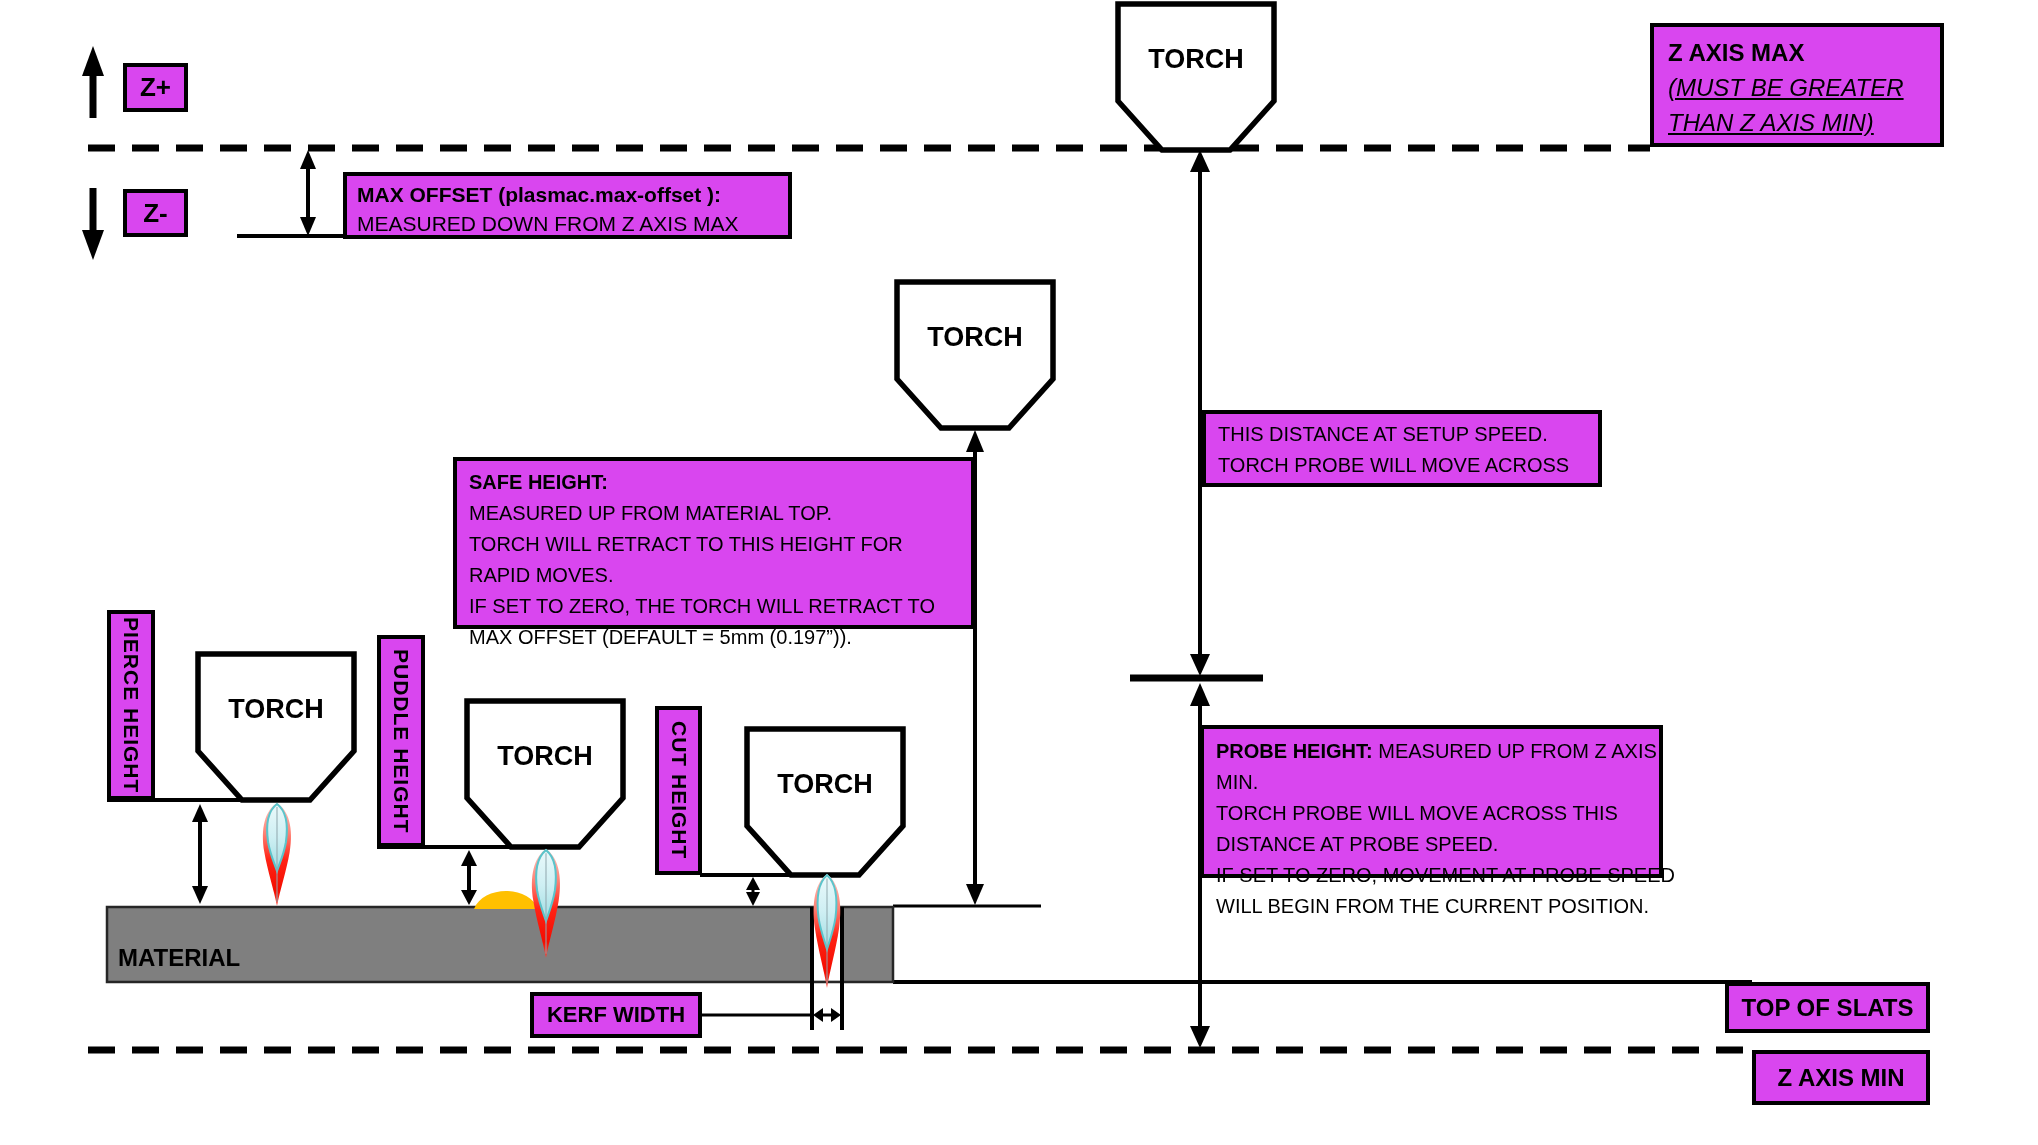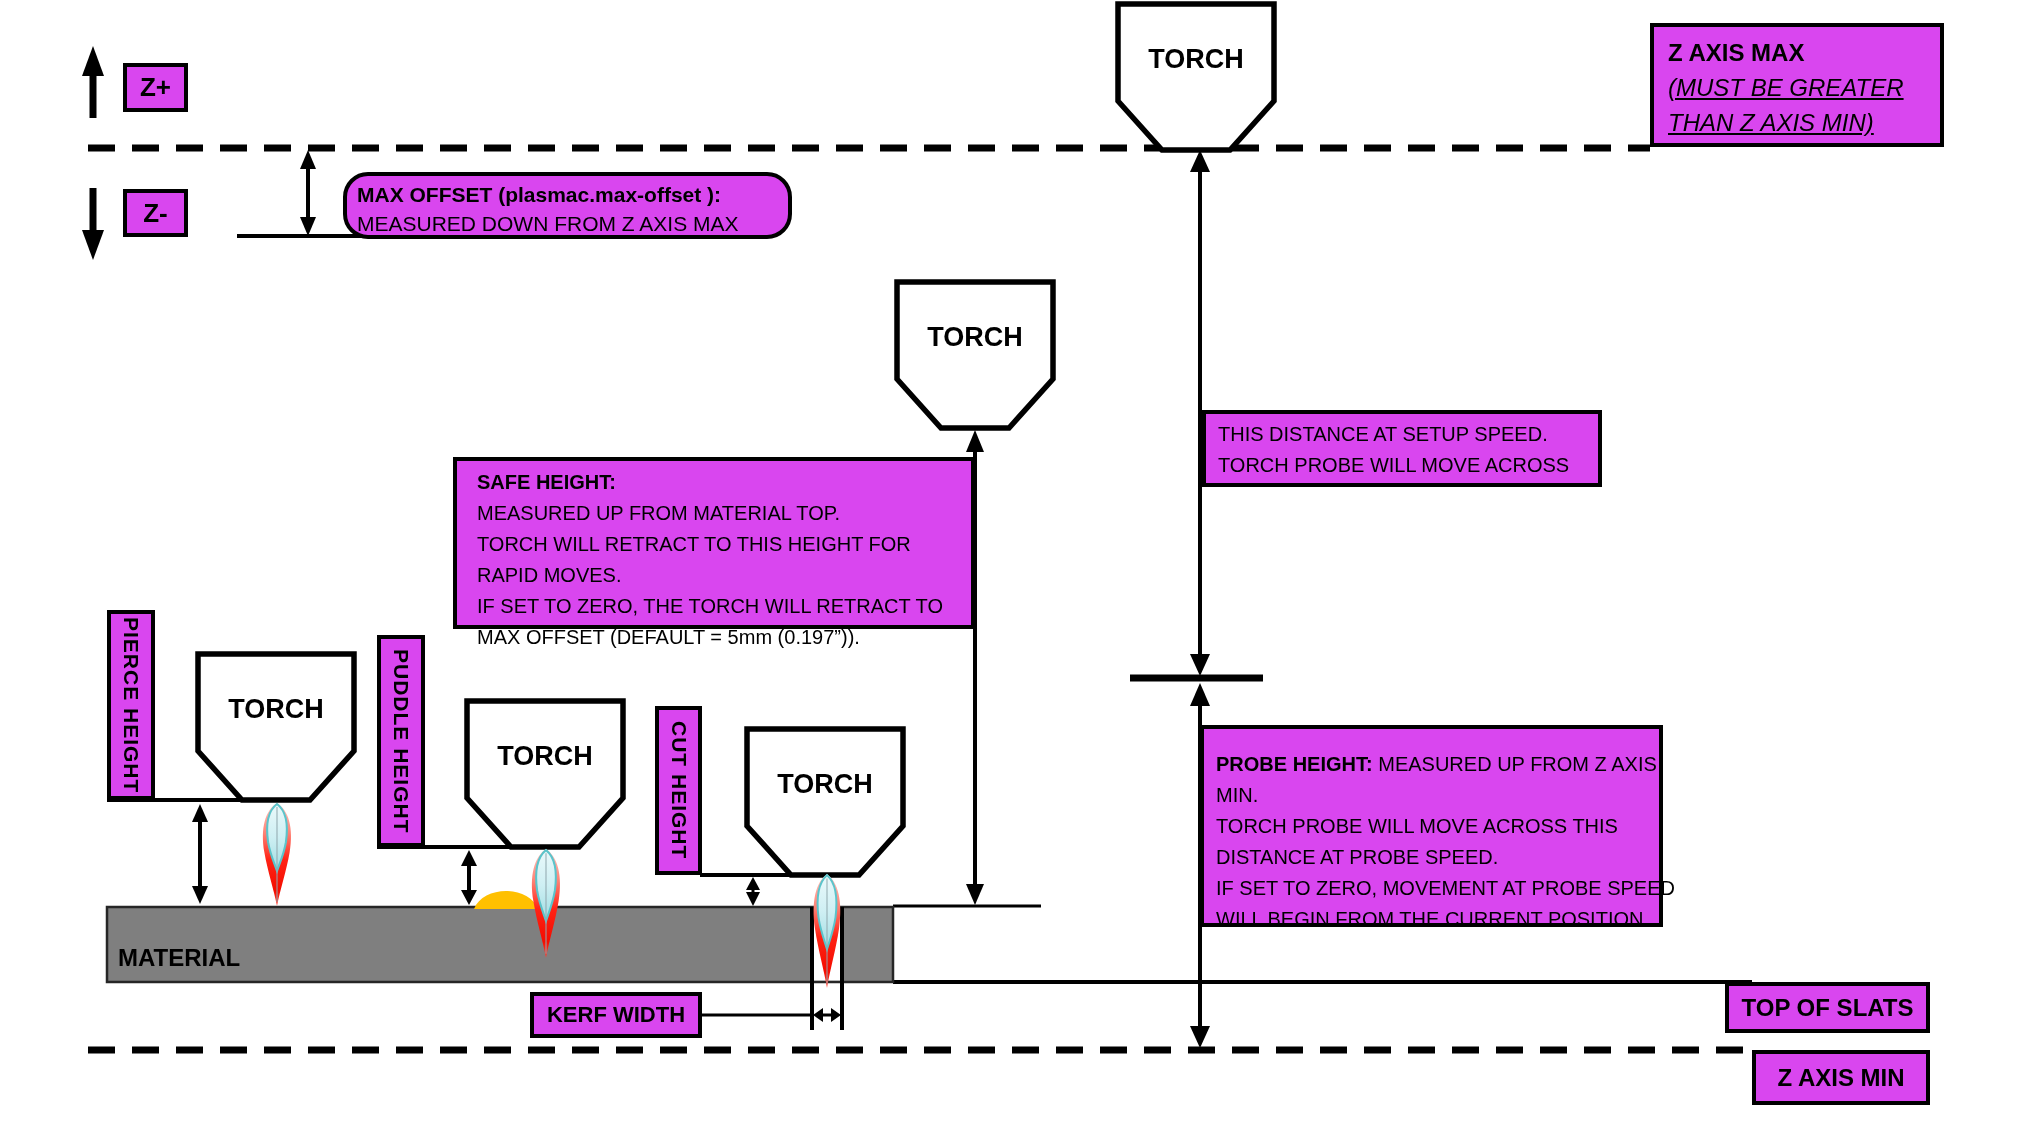--- a/index.html
+++ b/index.html
@@ -129,52 +129,52 @@
     <use href="#torchShape" transform="translate(747,729)"></use>
 
     <use href="#flame" transform="translate(277,803) scale(1.05,1.03)"></use>
     <use href="#flame" transform="translate(546,849) scale(1.05,1.09)"></use>
     <use href="#flame" transform="translate(827,874) scale(1,1.14)"></use>
   </svg>
 
   <div class="abs box ctr bold" style="left:123px;top:63px;width:65px;height:49px;font-size:26px;">Z+</div>
   <div class="abs box ctr bold" style="left:123px;top:189px;width:65px;height:48px;font-size:26px;">Z-</div>
 
-  <div class="abs box nofit" style="left:343px;top:172px;width:449px;height:67px;padding:4px 10px;border-radius:25px;">
+  <div class="abs box nofit" style="left:343px;top:172px;width:449px;height:67px;padding:4px 10px;">
     <div class="bold" style="font-size:21px;line-height:30px;white-space:nowrap;">MAX OFFSET (plasmac.max-offset ):</div>
     <div style="font-size:21px;line-height:28px;white-space:nowrap;">MEASURED DOWN FROM Z AXIS MAX</div>
   </div>
 
   <div class="abs box" style="left:1650px;top:23px;width:294px;height:124px;padding:8px 14px;">
     <div class="bold" style="font-size:24px;line-height:35px;">Z AXIS MAX</div>
     <div class="ital" style="font-size:24px;line-height:35px;">(MUST BE GREATER</div>
     <div class="ital" style="font-size:24px;line-height:35px;">THAN Z AXIS MIN)</div>
   </div>
 
   <div class="abs torch-label" style="left:1118px;top:44px;">TORCH</div>
   <div class="abs torch-label" style="left:897px;top:322px;">TORCH</div>
   <div class="abs torch-label" style="left:198px;top:694px;">TORCH</div>
   <div class="abs torch-label" style="left:467px;top:741px;">TORCH</div>
   <div class="abs torch-label" style="left:747px;top:769px;">TORCH</div>
 
-  <div class="abs box nofit" style="left:453px;top:457px;width:522px;height:172px;padding:6px 20px;">
+  <div class="abs box nofit" style="left:453px;top:457px;width:522px;height:172px;padding:6px 12px;">
     <div class="body-txt bold">SAFE HEIGHT:</div>
     <div class="body-txt">MEASURED UP FROM MATERIAL TOP.</div>
     <div class="body-txt">TORCH WILL RETRACT TO THIS HEIGHT FOR</div>
     <div class="body-txt">RAPID MOVES.</div>
     <div class="body-txt">IF SET TO ZERO, THE TORCH WILL RETRACT TO</div>
     <div class="body-txt">MAX OFFSET (DEFAULT = 5mm (0.197”)).</div>
   </div>
 
   <div class="abs box nofit" style="left:1202px;top:410px;width:400px;height:77px;padding:5px 12px;">
     <div class="body-txt">THIS DISTANCE AT SETUP SPEED.</div>
     <div class="body-txt">TORCH PROBE WILL MOVE ACROSS</div>
   </div>
 
-  <div class="abs box nofit" style="left:1200px;top:725px;width:463px;height:202px;padding:20px 12px;">
+  <div class="abs box nofit" style="left:1200px;top:725px;width:463px;height:153px;padding:7px 12px;">
     <div class="body-txt">
       <b>PROBE HEIGHT:</b><span> MEASURED UP FROM Z AXIS</span>
     </div>
     <div class="body-txt">MIN.</div>
     <div class="body-txt">TORCH PROBE WILL MOVE ACROSS THIS</div>
     <div class="body-txt">DISTANCE AT PROBE SPEED.</div>
     <div class="body-txt">IF SET TO ZERO,  MOVEMENT AT PROBE SPEED</div>
     <div class="body-txt">WILL BEGIN FROM THE CURRENT POSITION.</div>
   </div>
 

